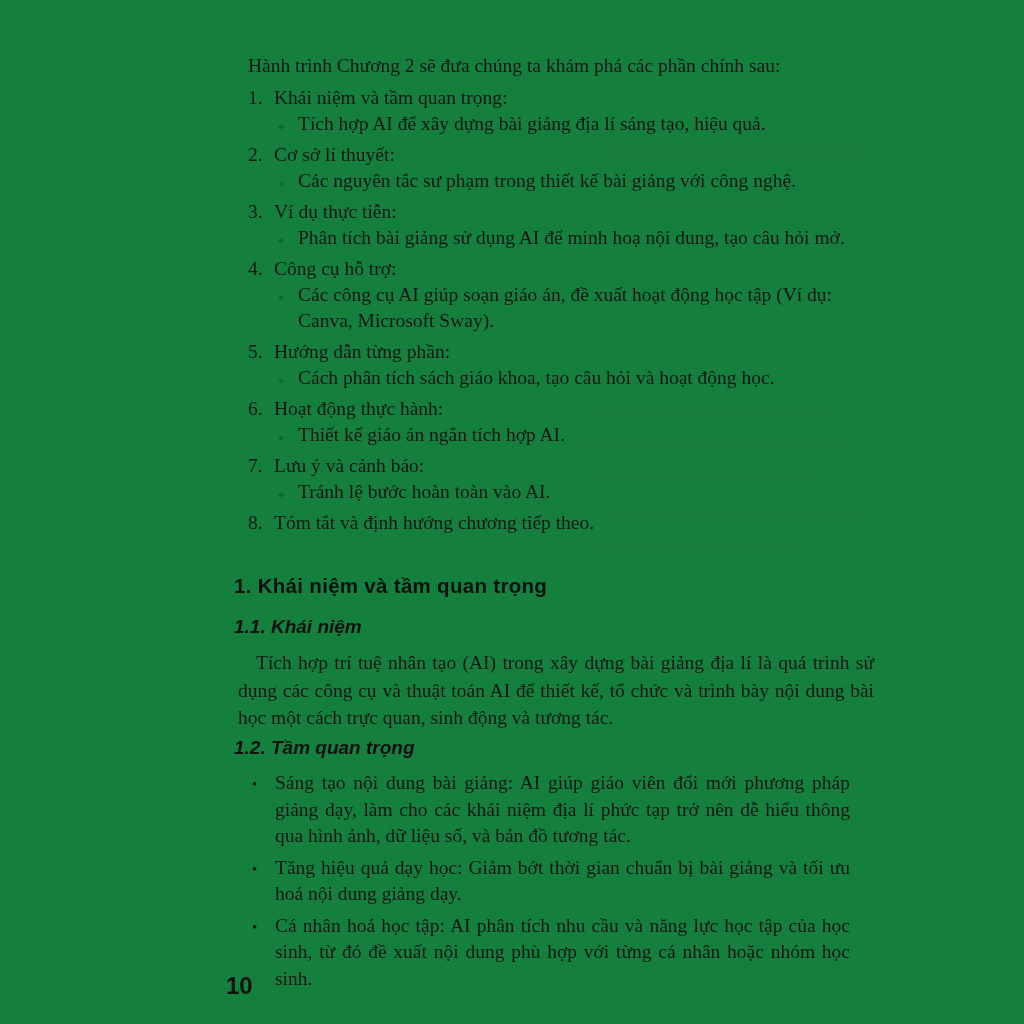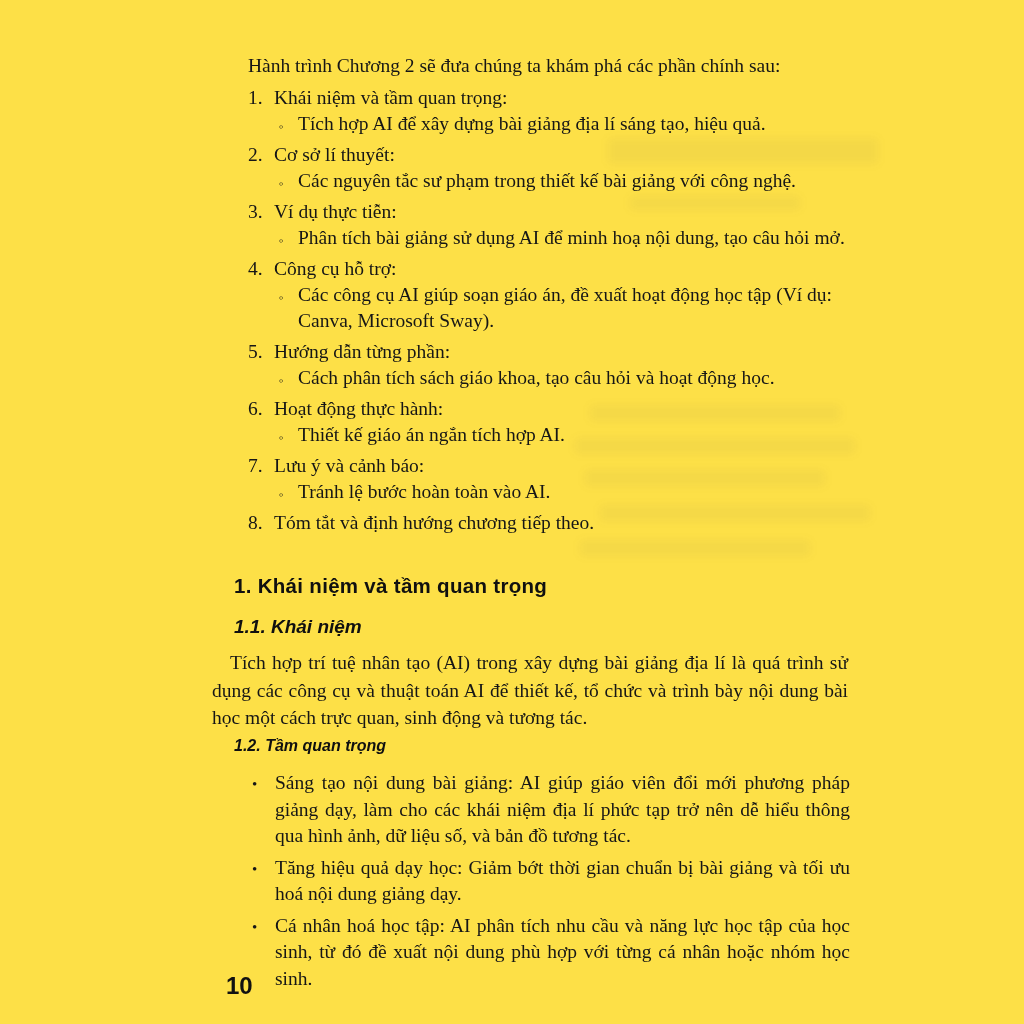--- a/index.html
+++ b/index.html
@@ -4,21 +4,21 @@
 <style>
   html, body {
     margin: 0;
     padding: 0;
     background: #ffffff;
   }
   .page {
     position: relative;
     width: 1024px;
     height: 1024px;
-    background: #fde047;
+    background: #15803d;
     overflow: hidden;
     font-family: "Liberation Serif", serif;
     color: #161616;
   }
   
   .intro {
     position: absolute;
     left: 248px;
     top: 53px;
     width: 600px;
@@ -68,27 +68,27 @@
     font-size: 19px;
     color: #101010;
   }
   .h-sub2 {
     position: absolute;
     left: 234px;
     top: 737px;
     font-family: "Liberation Sans", sans-serif;
     font-weight: bold;
     font-style: italic;
-    font-size: 16px;
+    font-size: 19px;
     color: #101010;
   }
   
   .para {
     position: absolute;
-    left: 212px;
+    left: 238px;
     top: 649px;
     width: 636px;
     font-size: 19.5px;
     line-height: 27.5px;
     text-align: justify;
     text-indent: 18px;
   }
   
   .blist {
     position: absolute;

